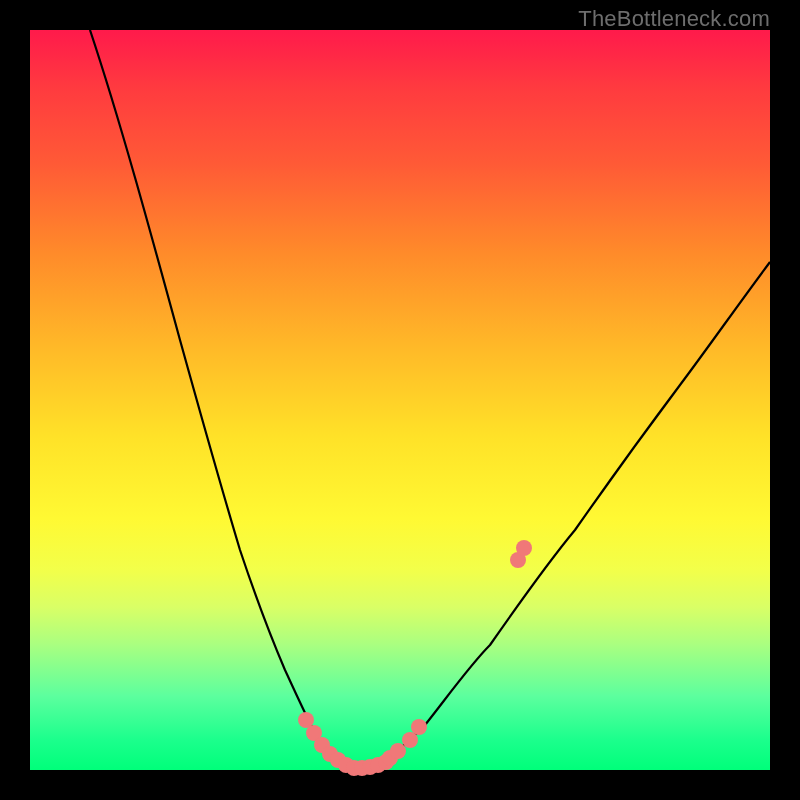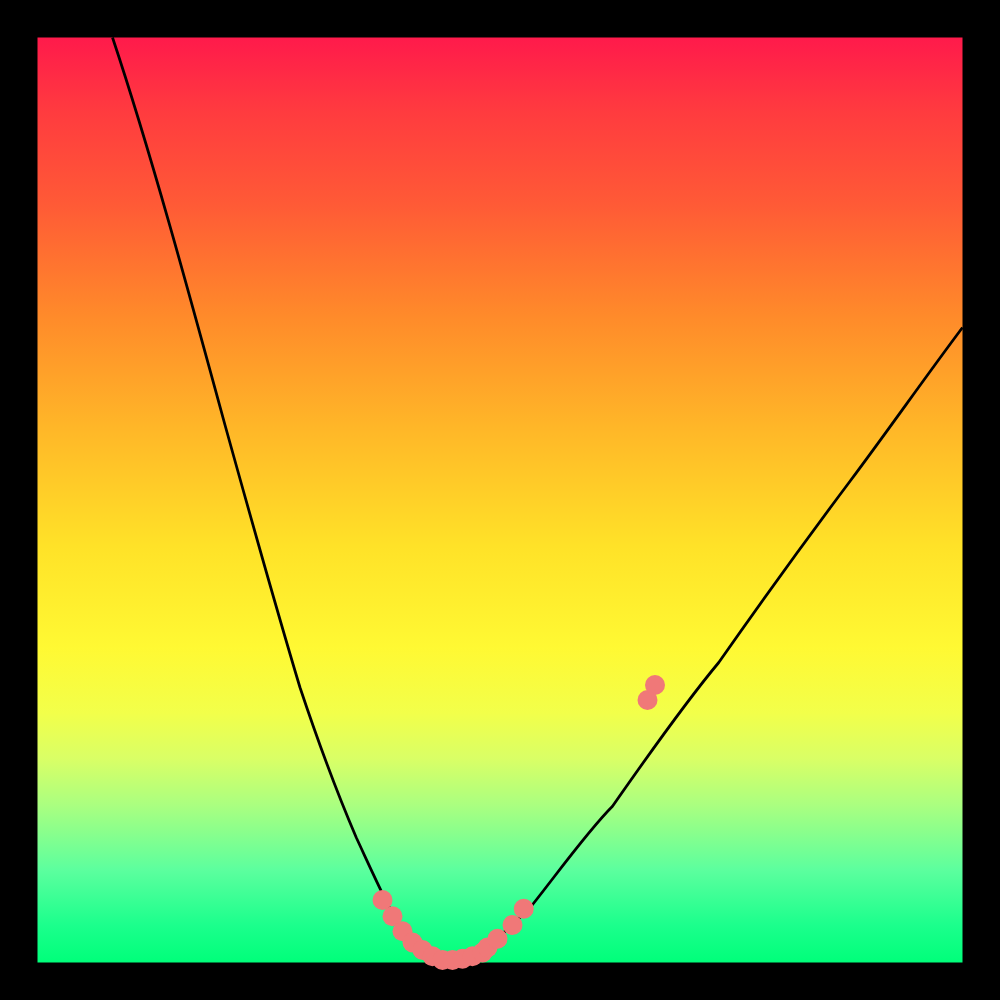--- a/index.html
+++ b/index.html
@@ -72,20 +72,21 @@
     fill: #f07878;
     stroke: none;
   }
 </style>
 </head>
 <body>
 
 <div class="frame">
   <div class="plot-area"></div>
 
+  <div class="watermark">TheBottleneck.com</div>
 
   <svg class="curve" viewBox="0 0 740 740" preserveAspectRatio="none">
 
     <path class="curve-path" d="M 60 0
              C 90 90, 120 200, 150 310
              C 175 400, 195 470, 210 520
              C 225 565, 240 605, 255 640
              C 268 668, 280 695, 290 712
              C 300 725, 310 734, 320 738
              C 330 739, 343 737, 350 734

